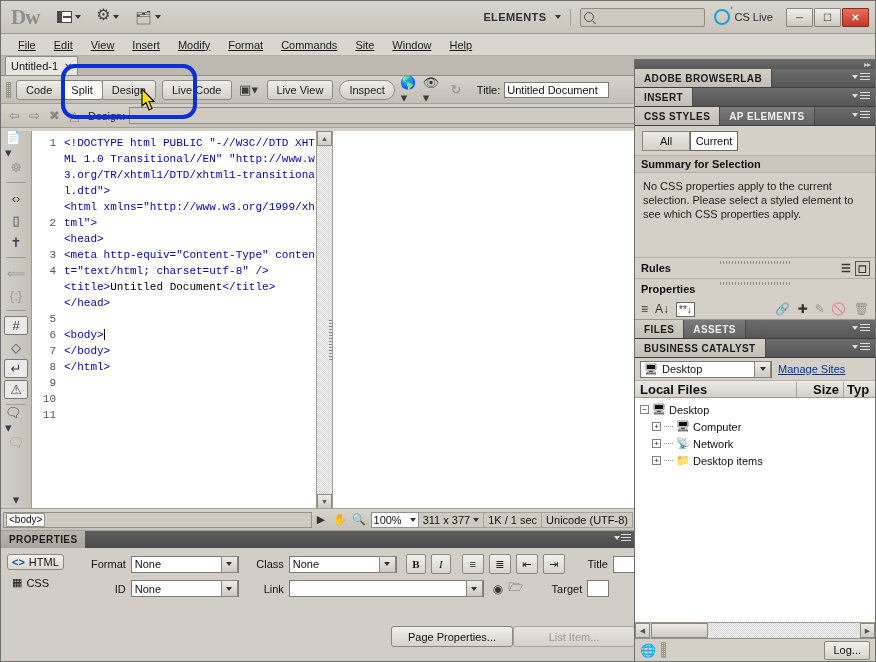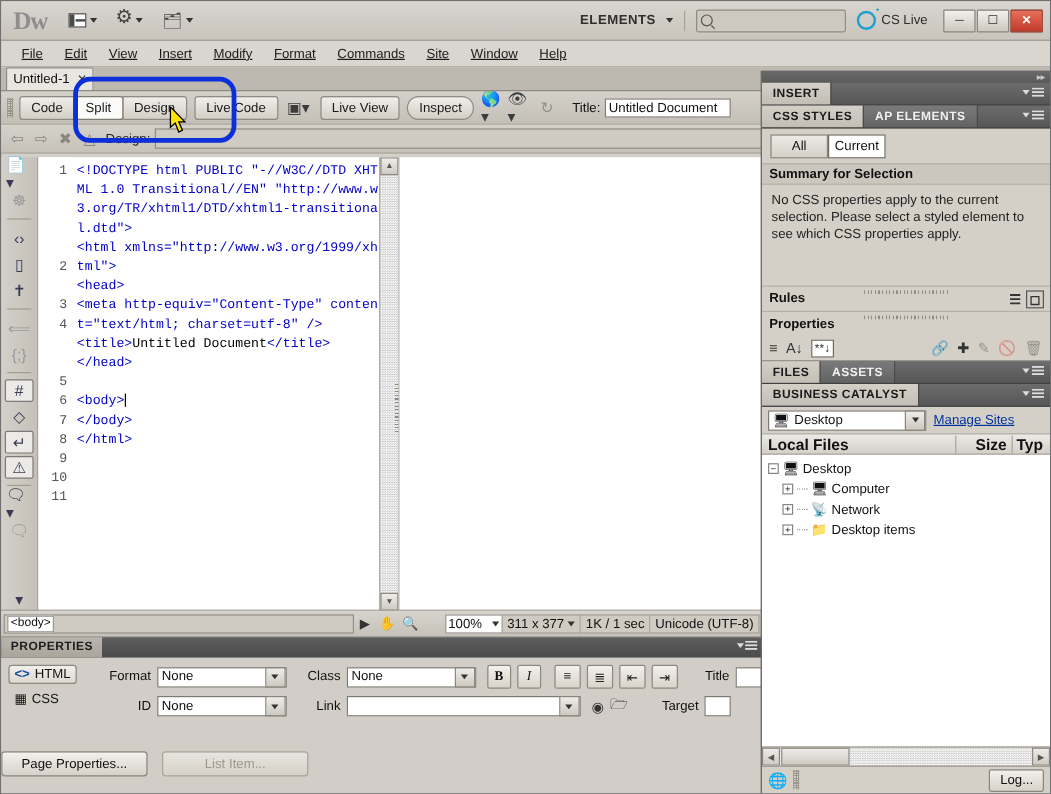--- a/index.html
+++ b/index.html
@@ -131,21 +131,21 @@
 
   
   .statusbar{position:absolute;left:0;right:240px;bottom:130px;height:21px;
              background:linear-gradient(#d7d4cd,#c6c2ba);border-top:1px solid #a5a199;
              border-bottom:1px solid #a5a199;display:flex;align-items:center;padding:0 2px;}
   .tagsel{flex:1;height:16px;background:#cfcbc3;border:1px solid #949088;display:flex;align-items:center;
           padding-left:2px;font-size:11px;color:#111;box-sizing:border-box;}
   .tagpill{background:#fff;border:1px solid #9a968e;padding:0 2px;line-height:12px;font-size:10px;}
   .sico{width:19px;height:17px;display:flex;align-items:center;justify-content:center;font-size:11px;color:#333;}
   .zoombox{height:16px;border:1px solid #94908e;background:#fff;display:flex;align-items:center;
-           padding:0 2px;font-size:11px;color:#111;margin-left:19px;gap:8px;box-sizing:border-box;}
+           padding:0 2px;font-size:11px;color:#111;margin-left:2px;gap:8px;box-sizing:border-box;}
   .stat-cell{height:16px;border:1px solid #a5a199;border-left:none;background:#cfcbc3;display:flex;
              align-items:center;padding:0 4px;font-size:11px;color:#111;box-sizing:border-box;gap:3px;}
 
   
   .properties{position:absolute;left:0;right:240px;bottom:0;height:130px;background:#d2cec7;}
   .prop-head{height:17px;background:linear-gradient(#5e5e5e,#4b4b4b);display:flex;align-items:center;
              position:relative;}
   .prop-title{background:linear-gradient(#b9b5ad,#a9a59d);height:17px;display:flex;align-items:center;
               padding:0 8px;font-size:10px;font-weight:bold;color:#1c1c1c;letter-spacing:.4px;}
   .panel-menu{position:absolute;right:4px;top:3px;display:flex;align-items:center;gap:1px;color:#ddd;font-size:10px;}
@@ -161,21 +161,21 @@
   .lblr{font-size:11px;color:#111;text-align:right;width:50px;}
   .selbox{height:17px;background:#fff;border:1px solid #7e7a72;display:flex;align-items:center;
           justify-content:space-between;font-size:11px;color:#111;padding-left:3px;box-sizing:border-box;}
   .selarrow{width:15px;height:15px;background:linear-gradient(#efedE9,#cdc9c1);border:1px solid #8b877f;
             display:flex;align-items:center;justify-content:center;margin:0 0 0 0;}
   .row{display:flex;align-items:center;gap:5px;margin-bottom:4px;}
   .fbtn{width:18px;height:18px;border:1px solid #8d8981;background:linear-gradient(#f3f1ed,#d8d4cc);
         display:flex;align-items:center;justify-content:center;font-size:11px;color:#111;border-radius:2px;}
   .listico{width:20px;height:18px;border:1px solid #8d8981;background:linear-gradient(#f3f1ed,#d8d4cc);
            display:flex;align-items:center;justify-content:center;font-size:11px;color:#222;border-radius:2px;}
-  .pp-row{position:absolute;left:0;right:0;bottom:14px;display:flex;justify-content:flex-start;gap:12px;}
+  .pp-row{position:absolute;left:0;right:0;bottom:14px;display:flex;justify-content:flex-end;gap:0;}
   .pbtn{height:19px;min-width:100px;border:1px solid #8a867e;border-radius:3px;
         background:linear-gradient(#f3f1ed,#d6d2ca);display:flex;align-items:center;justify-content:center;
         font-size:11px;color:#111;padding:0 10px;}
   .pbtn.dis{color:#9c9890;border-color:#a9a59d;background:linear-gradient(#e7e4de,#d6d2ca);}
 
   
   .dock{position:absolute;right:0;top:58px;bottom:0;width:240px;background:#56565a;
         border-left:1px solid #6d6d6d;display:flex;flex-direction:column;}
   .dock-top{height:10px;background:linear-gradient(#6a6a6a,#5a5a5a);position:relative;}
   .dock-arrows{position:absolute;right:5px;top:1px;color:#ccc;font-size:8px;letter-spacing:-1px;}
@@ -477,20 +477,27 @@
       <div class="pbtn">Page Properties...</div>
       <div class="pbtn dis">List Item...</div>
     </div>
   </div>
 
   <div class="dock">
     <div class="dock-top">
       <div class="dock-arrows">▸▸</div>
     </div>
 
+    <div class="pnlhead">
+      <div class="pnltab sel">ADOBE BROWSERLAB</div>
+      <div class="pnlmenu">
+        <span class="caret" style="border-top-color:#ddd"></span>
+          <span class="hamb"></span>
+      </div>
+    </div>
 
     <div class="pnlhead">
       <div class="pnltab sel">INSERT</div>
       <div class="pnlmenu">
         <span class="caret" style="border-top-color:#ddd"></span>
           <span class="hamb"></span>
       </div>
     </div>
 
     <div class="pnlhead">

